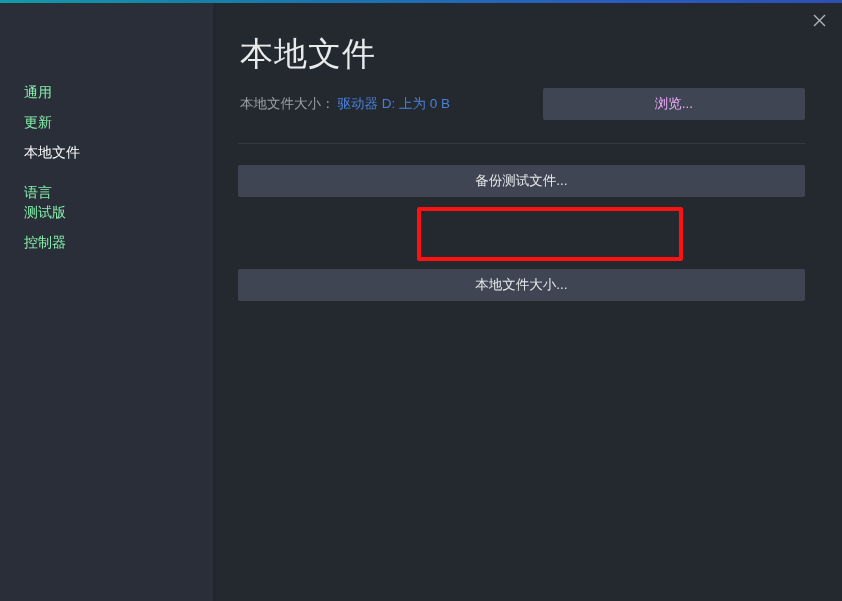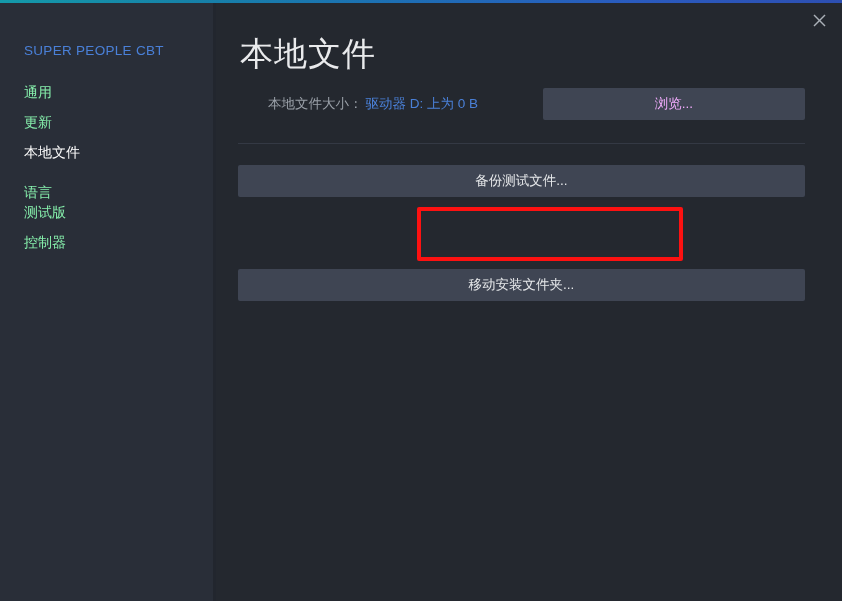--- a/index.html
+++ b/index.html
@@ -90,21 +90,21 @@
   }
 
   #size-row {
     position: absolute;
     left: 24px;
     top: 92px;
     font-size: 13.5px;
     line-height: 18px;
     white-space: nowrap;
   }
-  #size-label { color: #9aa0a8; margin-left: 28px; }
+  #size-label { color: #9aa0a8; }
   #size-value { color: #4a80d8; margin-left: 3px; }
 
   #browse-button {
     position: absolute;
     left: 327px;
     top: 85px;
     width: 262px;
     height: 32px;
     background: #3f4553;
     border-radius: 2px;
@@ -157,21 +157,20 @@
   }
 </style>
 </head>
 <body>
 
 <div id="app">
 
   <div id="accent-bar"></div>
 
   <div id="sidebar">
-    <div id="sidebar-title">SUPER PEOPLE CBT</div>
 
     <div class="nav-item" style="top:80px;">通用</div>
     <div class="nav-item" style="top:110px;">更新</div>
     <div class="nav-item active" style="top:140px;">本地文件</div>
     <div class="nav-item" style="top:180px;">语言</div>
     <div class="nav-item" style="top:200px;">测试版</div>
     <div class="nav-item" style="top:230px;">控制器</div>
   </div>
 
   <div id="main">
@@ -191,19 +190,19 @@
       <span id="size-label">本地文件大小：</span><span id="size-value">驱动器 D: 上为 0 B</span>
     </div>
 
     <div id="browse-button">浏览...</div>
 
     <div id="divider"></div>
 
     <div class="wide-button" style="top:162px;">备份测试文件...</div>
 
 
-    <div class="wide-button" style="top:266px;">移动安装文件夹...</div>
+    <div class="wide-button" style="top:266px;">本地文件大小...</div>
 
   </div>
 
   <div id="highlight-box"></div>
 
 </div>
 
 </body></html>

